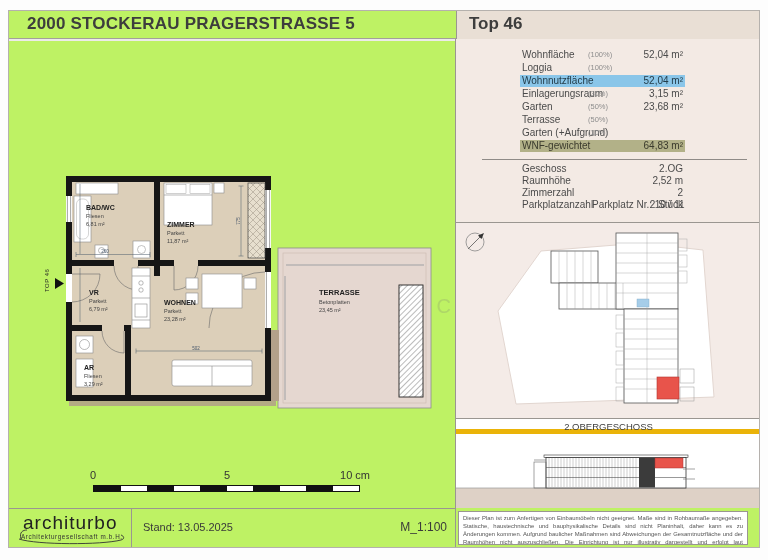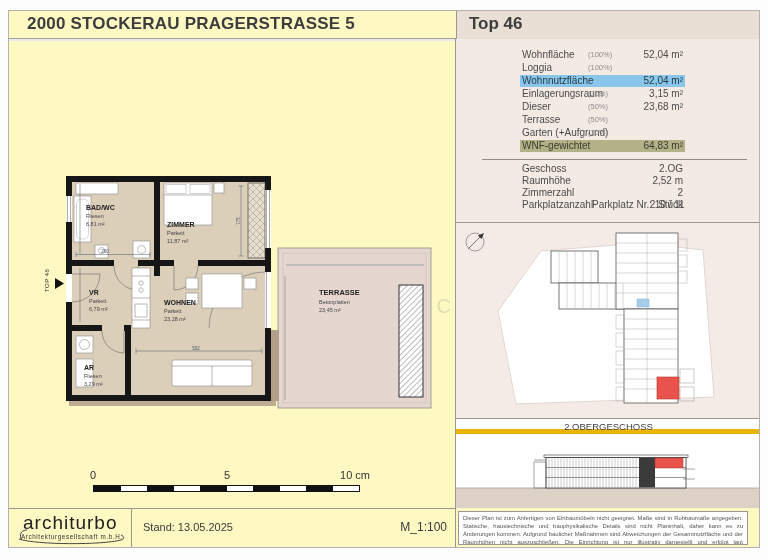--- a/index.html
+++ b/index.html
@@ -1,19 +1,19 @@
 <!DOCTYPE html>
 <html style="--header_beige: #e9dfd5; --panel_rose: #f3eae4; --panel_rose2: #f4ebe7; --row_blue: #8ac6e9; --row_olive: #b2b188; --unit_red: #e8544b; --room_fill: #dccfb9; --terrace_fill: #e5d7d0; --ground_beige: #ded1c6; --wall_black: #161616;"><head>
 <meta charset="utf-8">
 <style>
   html,body{margin:0;padding:0;background:#fdfdfd;width:768px;height:560px;
     font-family:"Liberation Sans", sans-serif;-webkit-font-smoothing:antialiased;}
   *{box-sizing:border-box;}
   .sheet{position:absolute;left:8px;top:10px;width:752px;height:538px;
-    border:1px solid #b5b1ad;background:#fef9c3;overflow:hidden;}
+    border:1px solid #b5b1ad;background:#bef264;overflow:hidden;}
   
   .title-row{position:absolute;left:0;top:0;width:752px;height:28px;
     border-bottom:1px solid #a39f9b;box-shadow:0 2px 0 #ecebe9;}
   .title-left{position:absolute;left:18px;top:3px;font-size:17px;font-weight:bold;
     color:#3d3d3d;letter-spacing:.2px;}
   .title-right{position:absolute;left:447px;top:0;width:305px;height:28px;
     background:var(--header_beige,#e9dfd5);border-left:1px solid #9a9691;}
   .title-right span{position:absolute;left:12px;top:3px;font-size:17px;font-weight:bold;color:#3d3d3d;}
   .v-divider{position:absolute;left:446px;top:28px;bottom:0;width:1px;background:#9a9691;}
   
@@ -269,21 +269,21 @@
             <div class="band"></div>
             <span class="lbl">Wohnnutzfläche</span>
             <span class="val">52,04 m²</span>
           </div>
         <div class="t-row">
             <span class="lbl">Einlagerungsraum</span>
             <span class="pct">(30%)</span>
             <span class="val">3,15 m²</span>
           </div>
         <div class="t-row">
-            <span class="lbl">Dieser</span>
+            <span class="lbl">Garten</span>
             <span class="pct">(50%)</span>
             <span class="val">23,68 m²</span>
           </div>
         <div class="t-row">
             <span class="lbl">Terrasse</span>
             <span class="pct">(50%)</span>
             <span class="val"></span>
           </div>
         <div class="t-row">
             <span class="lbl">Garten (+Aufgrund)</span>

